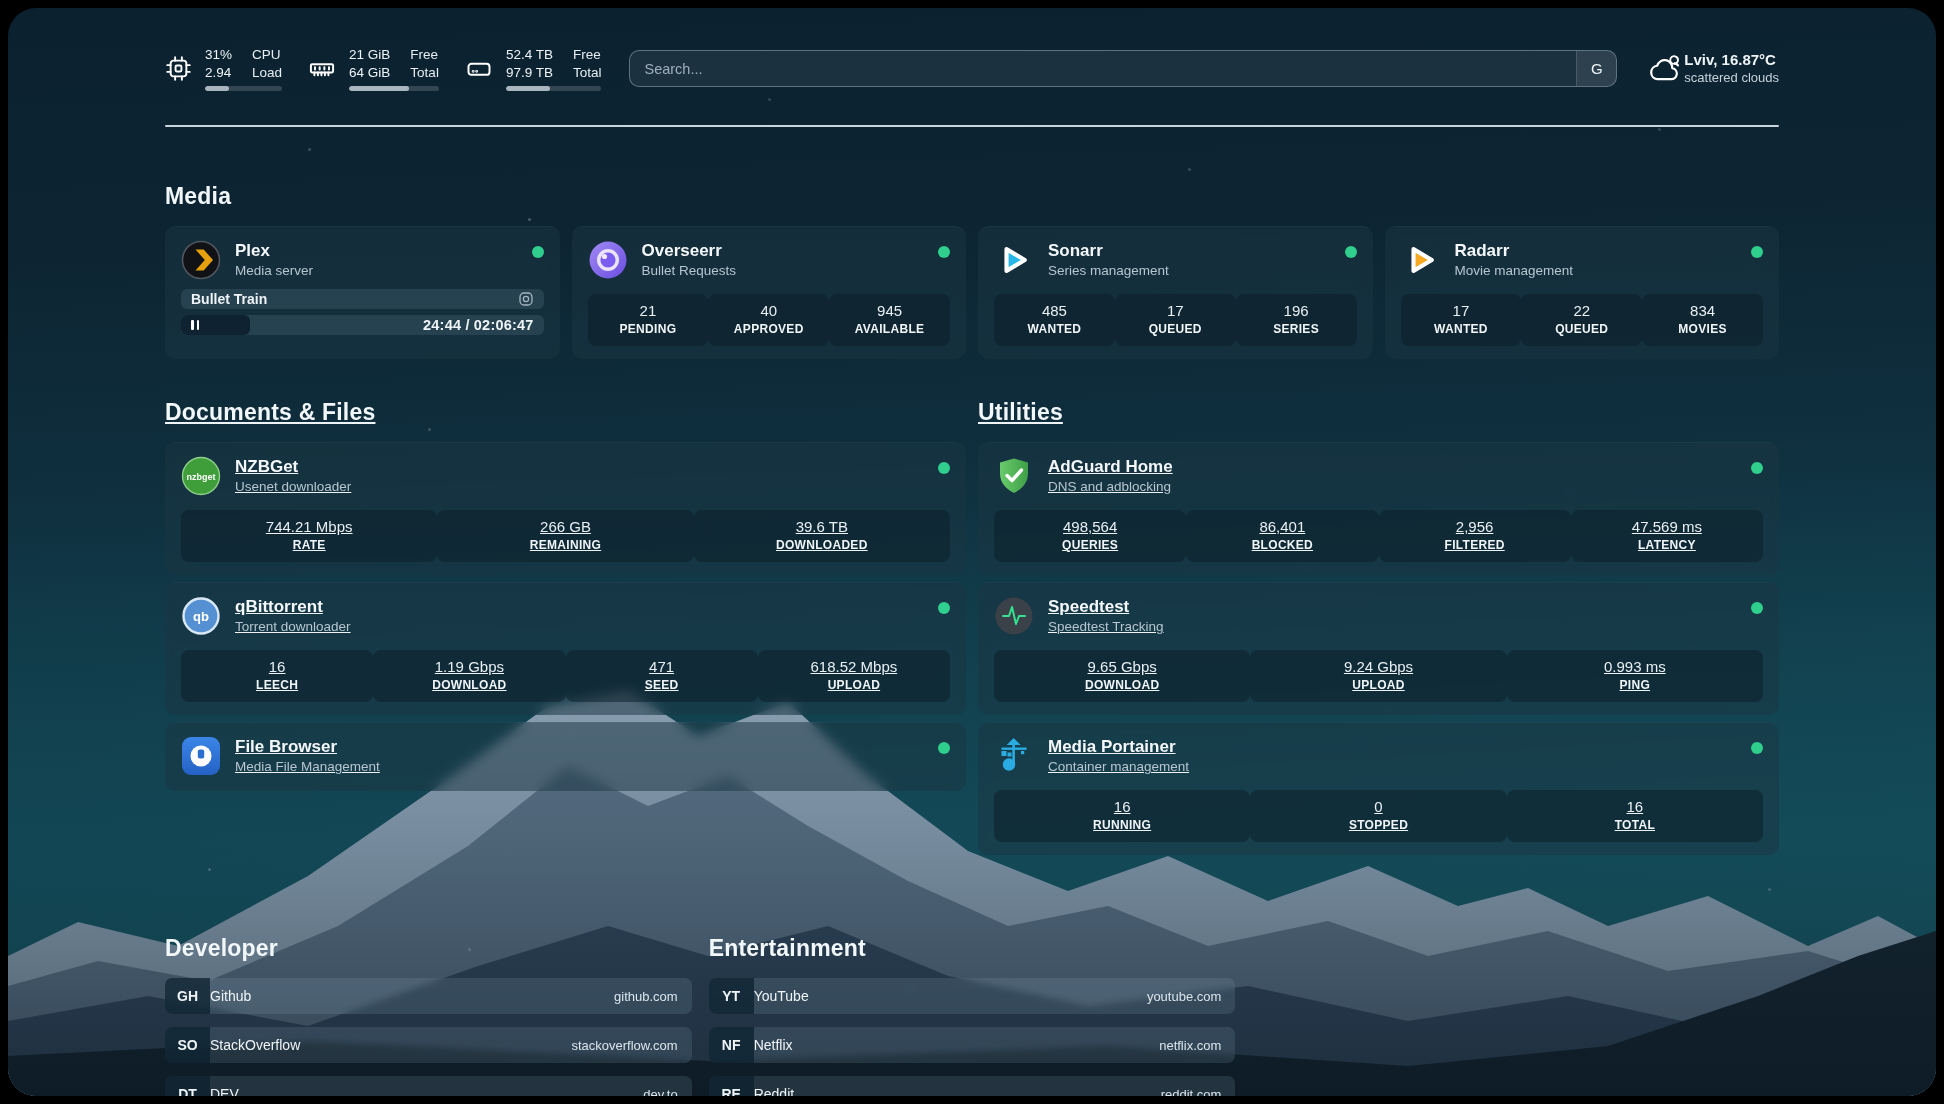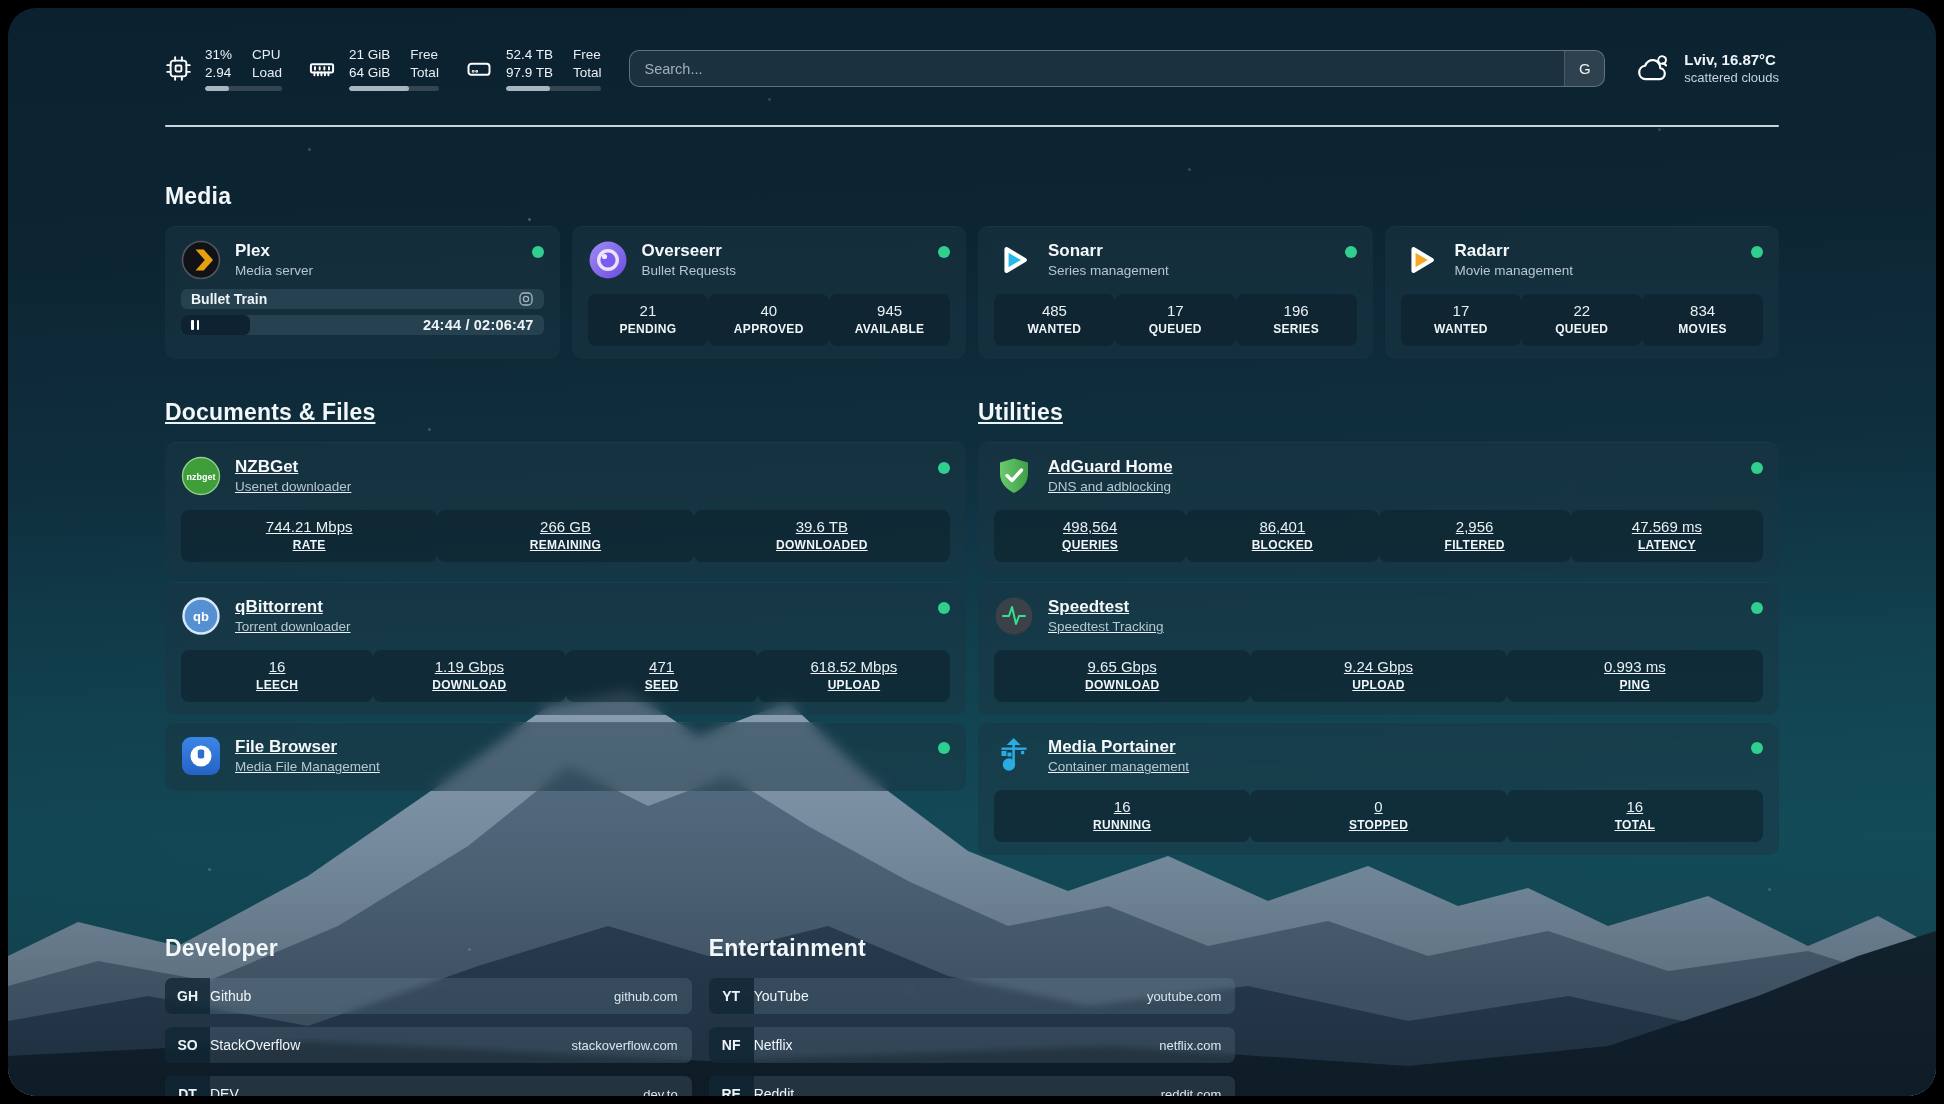--- a/index.html
+++ b/index.html
@@ -34,21 +34,21 @@
   .bar { margin-top:5px; height:5px; border-radius:3px; background:rgba(255,255,255,.16); overflow:hidden; }
   .bar-fill { height:100%; border-radius:3px; background:#a9b6c0; }
   .search { flex:1; margin:0 30px 0 28px; height:37px; display:flex; align-items:stretch;
             background:rgba(42,62,75,.55); border:1px solid rgba(205,223,233,.38); border-radius:10px; overflow:hidden; }
   .search input { flex:1; background:transparent; border:none; outline:none; color:#e9eff3;
                   font-size:14.5px; padding:0 14px; font-family:"Liberation Sans", sans-serif; }
   .search input::placeholder { color:#9db0bb; }
   .search .gbtn { width:40px; border:none; cursor:pointer; color:#eef4f7; font-size:15px; font-weight:500;
                   background:rgba(255,255,255,.08); border-left:1px solid rgba(255,255,255,.14);
                   font-family:"Liberation Sans", sans-serif; }
-  .weather { display:flex; align-items:center; gap:12px; }
+  .weather { display:flex; align-items:center; gap:0; }
   .weather-text { display:flex; flex-direction:column; line-height:1.3; }
   .weather-temp { font-size:15px; font-weight:600; }
   .weather-cond { font-size:13px; color:#c6d3dc; }
   .divider { margin-top:34px; height:2px; border-radius:2px; background:rgba(235,245,250,.85); }
 
   
   .section-title { font-size:23px; font-weight:600; letter-spacing:.2px; margin:0 0 16px; color:#f2f7fa; }
   .sec-media { margin-top:56px; }
   .media-grid { display:grid; grid-template-columns:repeat(4,1fr); gap:12px; }
   .mid-grid { margin-top:40px; display:grid; grid-template-columns:1fr 1fr; column-gap:12px; align-items:start;text-decoration:underline; }

